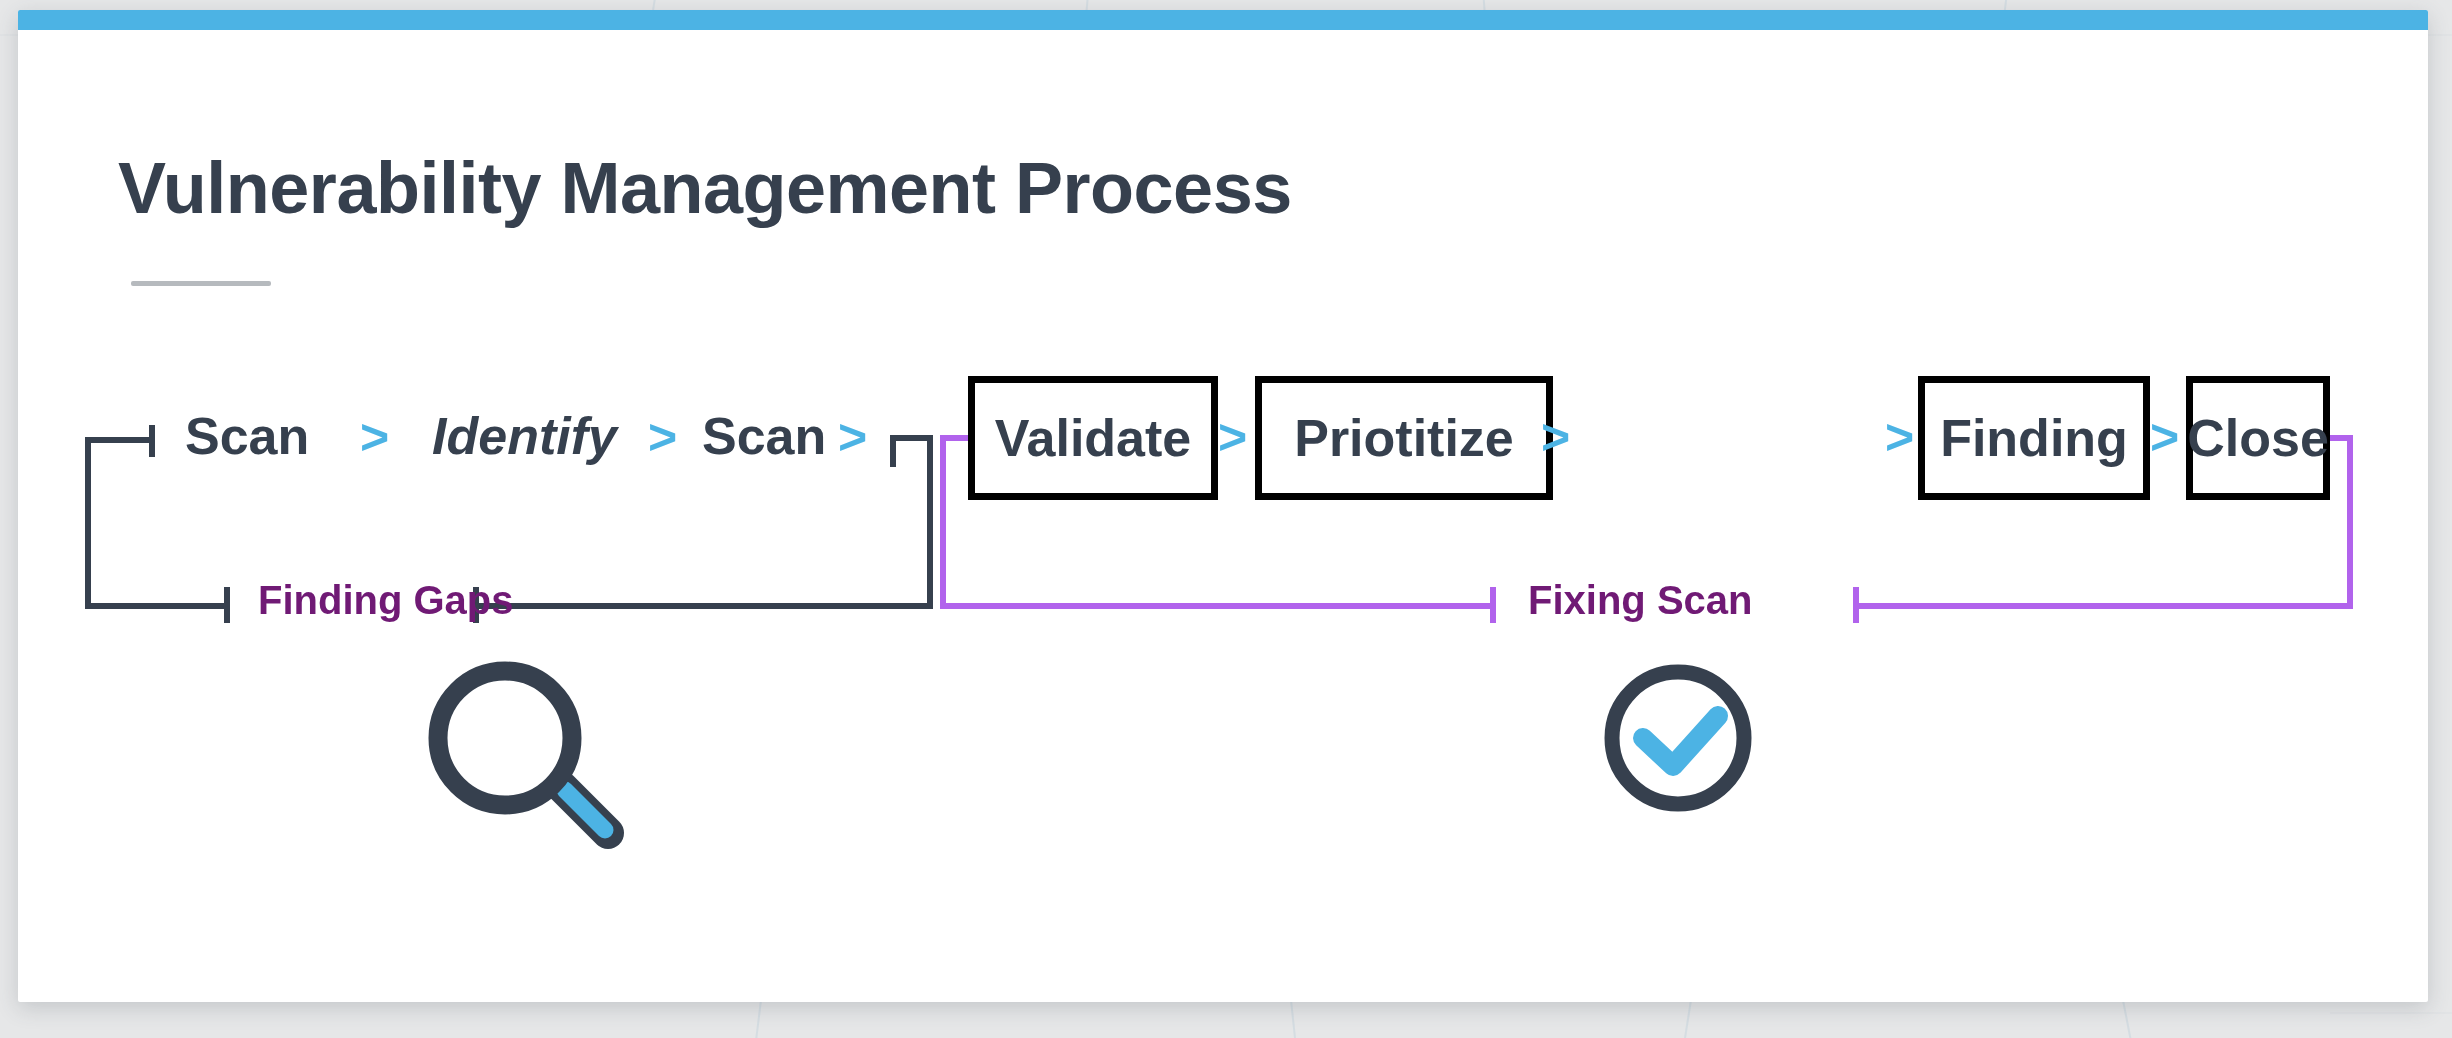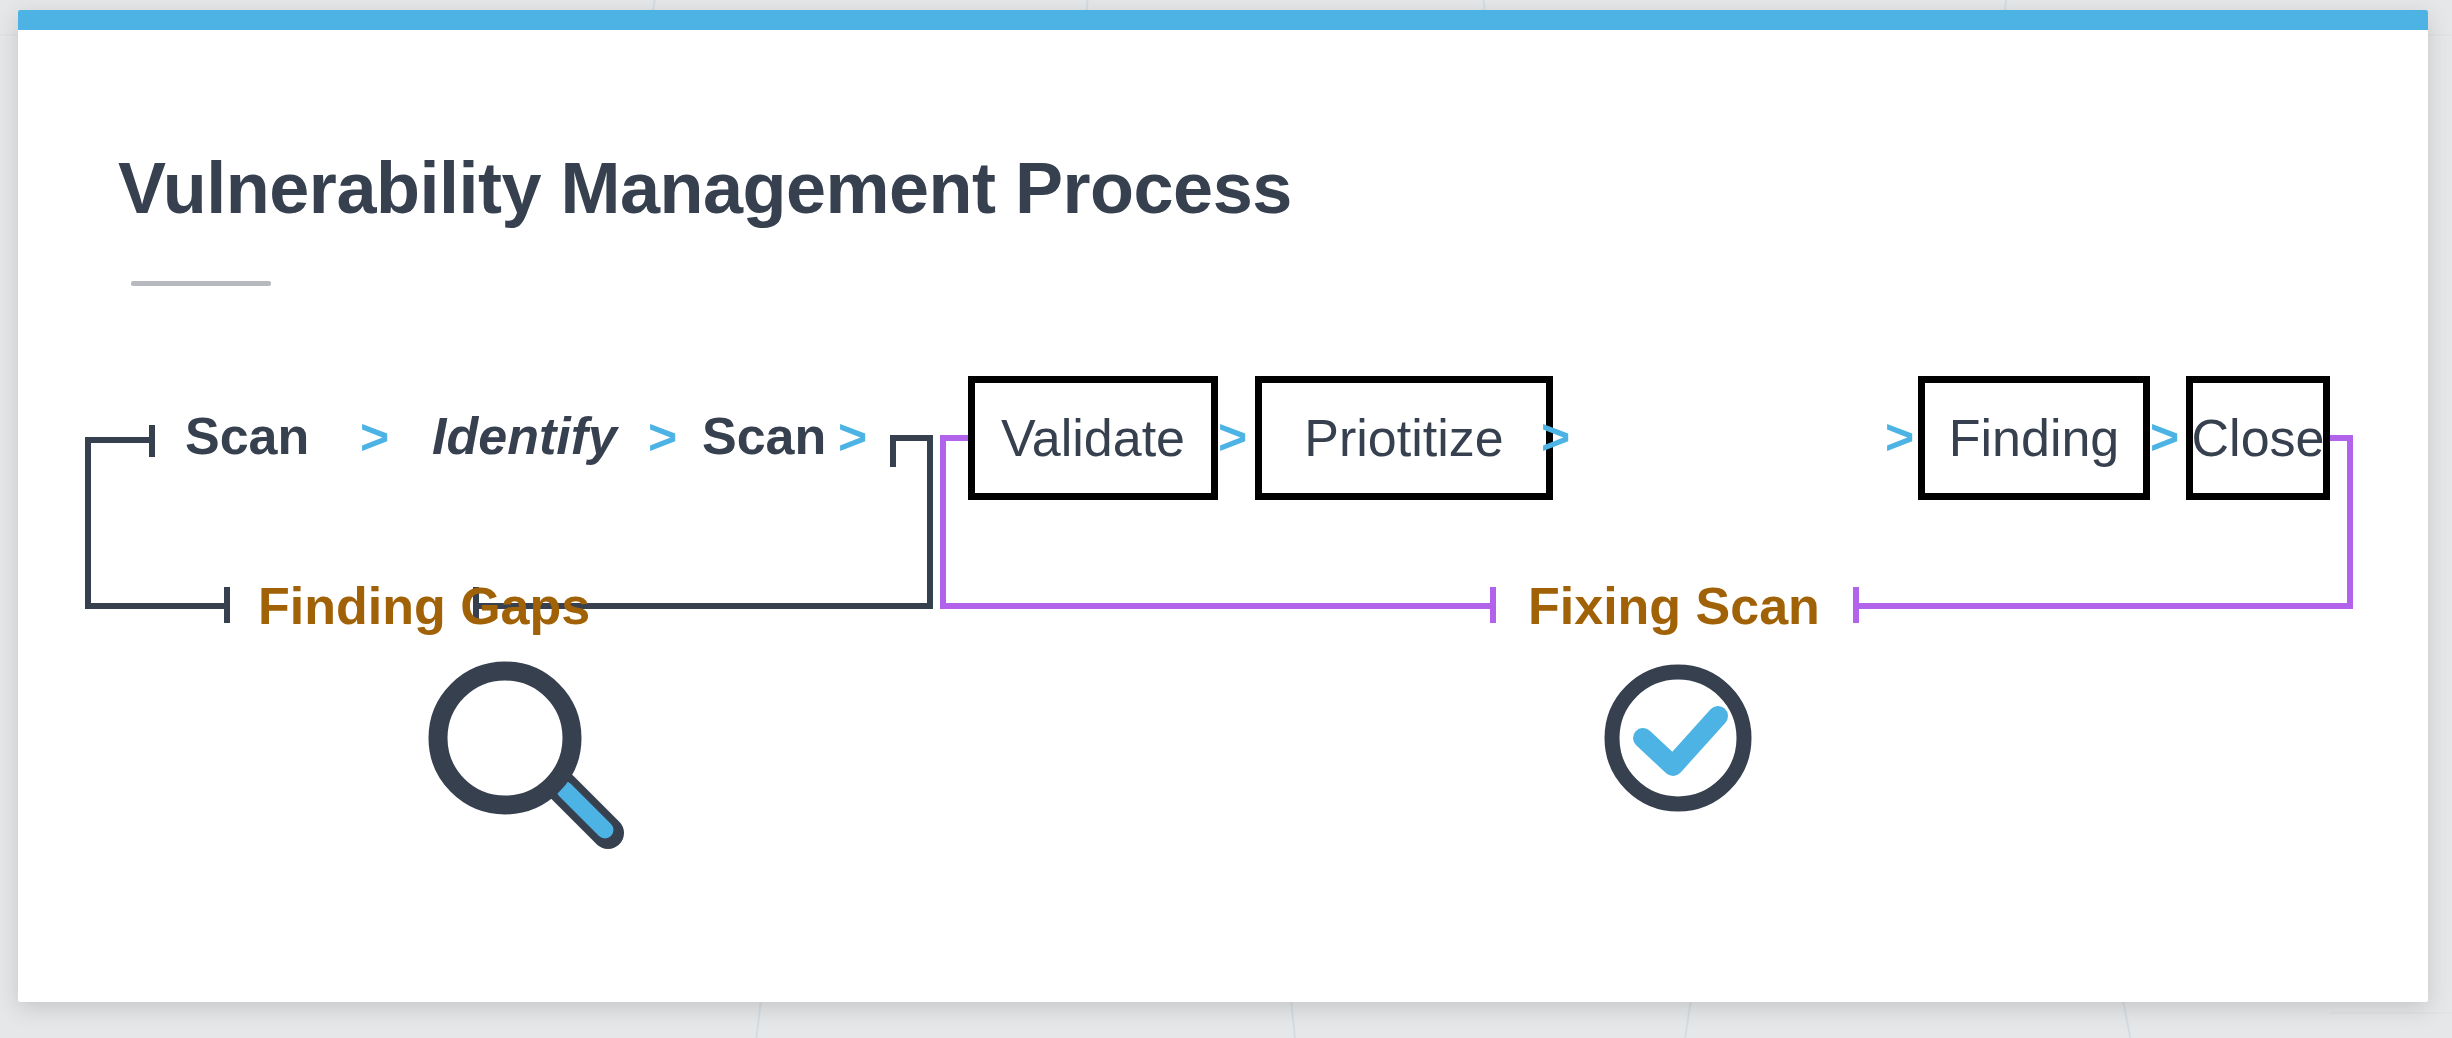--- a/index.html
+++ b/index.html
@@ -114,30 +114,30 @@
     box-sizing: border-box;
     border: 7px solid #000000;
     background: #ffffff;
     display: flex;
     align-items: center;
     justify-content: center;
   }
   .phase-box span {
     color: #36404e;
     font-size: 52px;
-    font-weight: 400;
+    font-weight: 700;
     white-space: nowrap;
     line-height: 1;
   }
 
   
   .caption {
     position: absolute;
-    color: #a16207;
-    font-size: 52px;
+    color: #701a75;
+    font-size: 40px;
     font-weight: 700;
     white-space: nowrap;
     line-height: 1;
   }
 
   
   .icon-wrap { position: absolute; }
 </style>
 </head>
 <body>

